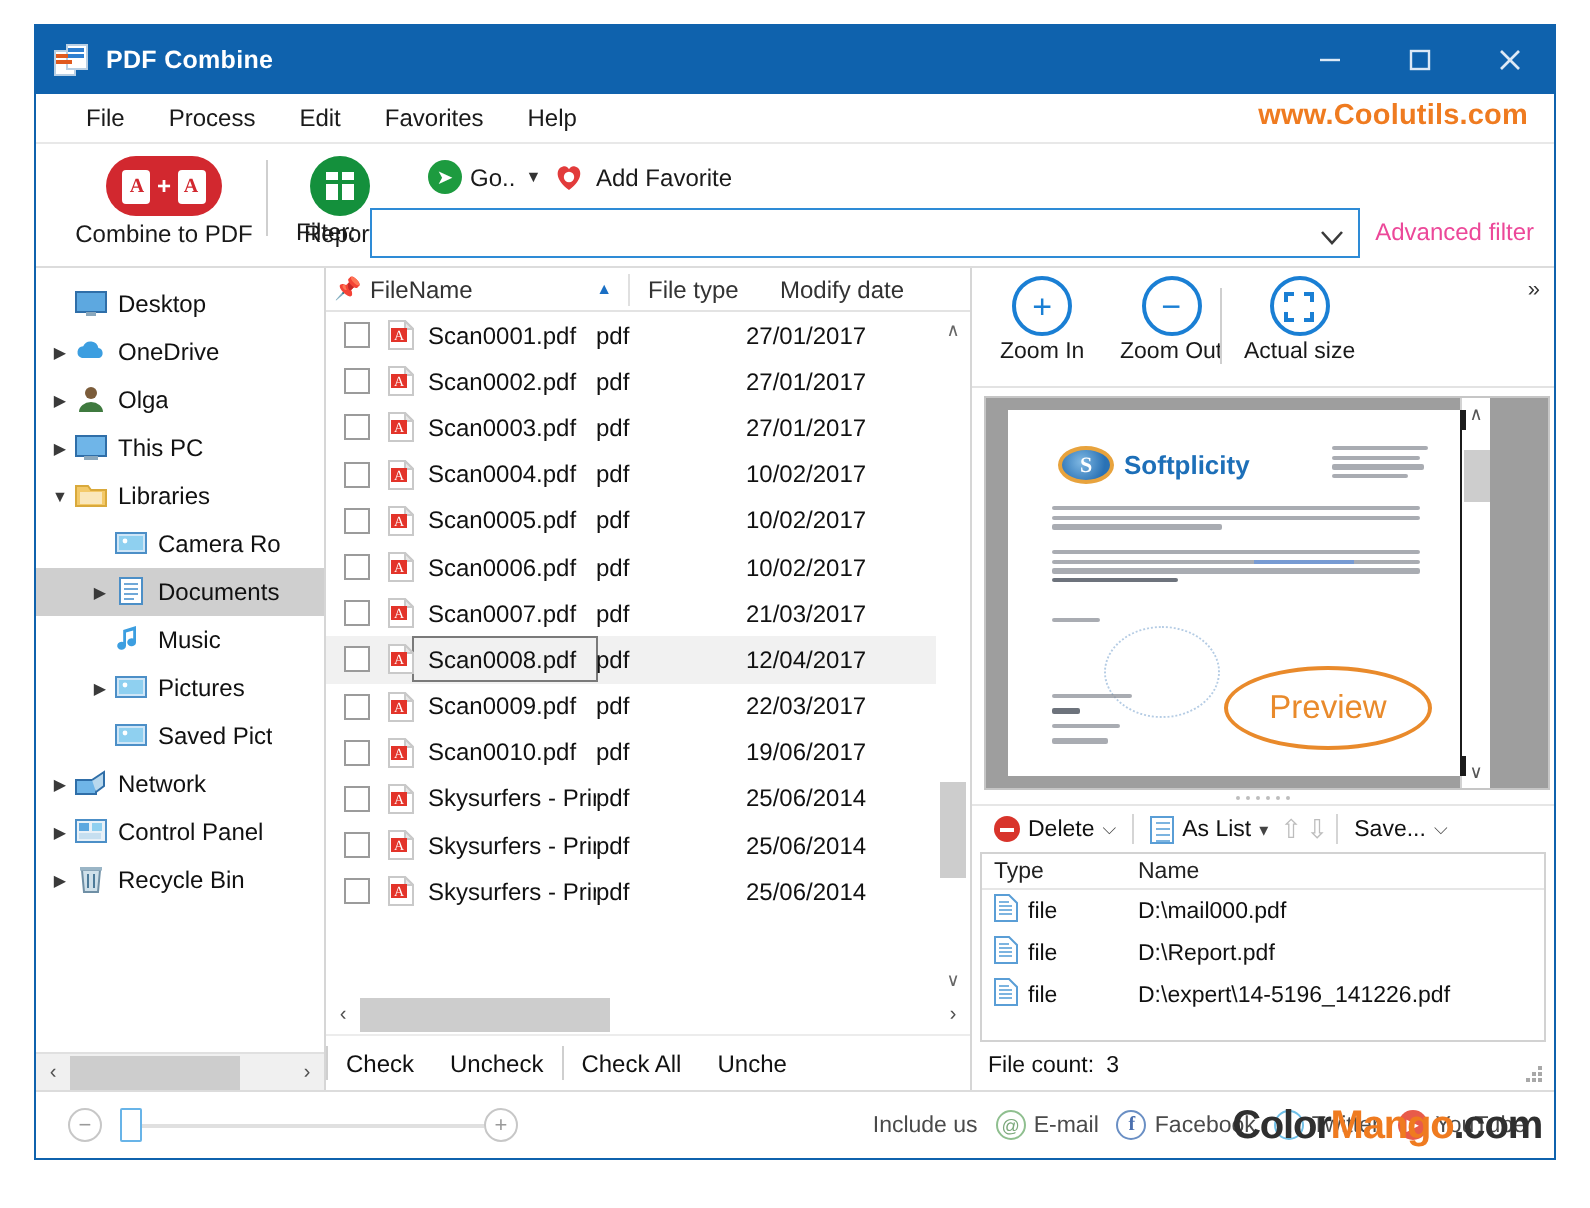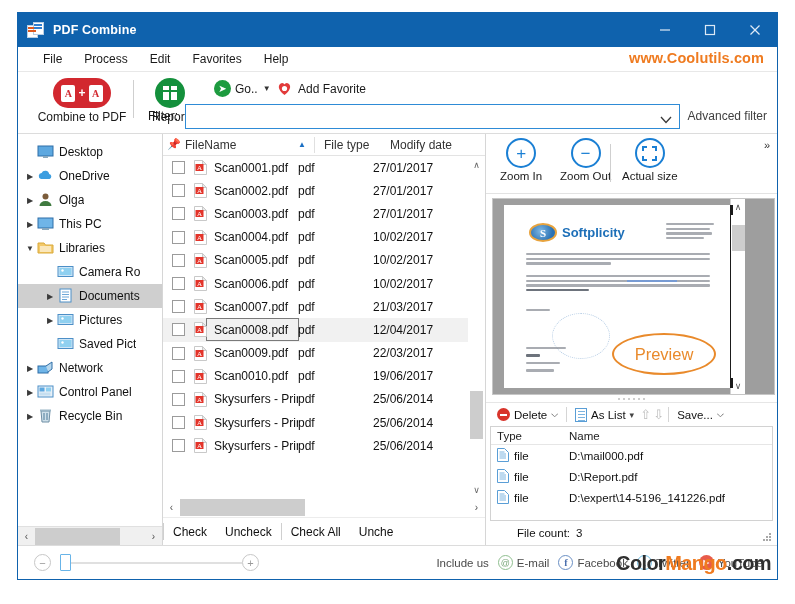--- a/index.html
+++ b/index.html
@@ -72,21 +72,21 @@
   .tb-fav-label{ font-size:12px; color:#1a1a1a; }
 
   .filter-row{ position:absolute; left:130px; top:31px; right:10px; height:26px;
                display:flex; align-items:center; }
   .filter-label{ font-size:12px; color:#1a1a1a; margin-right:7px; }
   .filter-box{ flex:1; height:25px; border:1px solid #2e8bd6; background:#fff;
                position:relative; display:flex; align-items:center; }
   .filter-input{ border:none; outline:none; width:100%; height:23px; padding-left:5px;
                  font-size:12px; font-family:"Liberation Sans",sans-serif; background:transparent;}
   .filter-chev{ position:absolute; right:7px; top:5px; }
-  .adv-filter{ font-size:12px; color:#404040; margin-left:8px; white-space:nowrap; }
+  .adv-filter{ font-size:12px; color:#ec4899; margin-left:8px; white-space:nowrap; }
 
   
   .body{ flex:1; display:flex; min-height:0; background:#bef264; }
 
   
   .tree-pane{ width:145px; flex:0 0 145px; border-right:1px solid #d6d6d6;
               display:flex; flex-direction:column; background:#fff; }
   .tree{ flex:1; overflow:hidden; padding-top:6px; }
   .tnode{ height:24px; display:flex; align-items:center; font-size:12px; color:#111;
           white-space:nowrap; }
@@ -209,21 +209,21 @@
           flex-direction:column; background:#fff; }
   .flh{ height:18px; display:flex; align-items:center; font-size:11.5px; color:#222;
         border-bottom:1px solid #e6e6e6; }
   .flh .c1{ width:78px; padding-left:6px; }
   .flh .c2{ flex:1; }
   .flr{ height:21px; display:flex; align-items:center; font-size:11.5px; color:#111; }
   .flr .c1{ width:78px; padding-left:6px; display:flex; align-items:center; gap:5px; }
   .flr .c2{ flex:1; white-space:nowrap; overflow:hidden; }
 
   .fcount{ height:24px; flex:0 0 24px; display:flex; align-items:center; padding-left:8px;
-           font-size:11.5px; color:#111; gap:6px; position:relative;margin-left:23px;}
+           font-size:11.5px; color:#111; gap:6px; position:relative;}
   .resize-grip{ position:absolute; right:6px; bottom:4px; width:9px; height:9px; }
   .resize-grip i{ position:absolute; width:2px; height:2px; background:#a8a8a8; }
 
   
   .statusbar{ height:34px; flex:0 0 34px; border-top:1px solid #dcdcdc; background:#fff;
               display:flex; align-items:center; position:relative; }
   .zoom-min, .zoom-plus{ width:17px; height:17px; border-radius:50%; border:1px solid #c7c7c7;
      color:#9a9a9a; font-size:11px; display:flex; align-items:center; justify-content:center; }
   .zoom-min{ margin-left:16px; }
   .slider{ margin-left:9px; width:182px; height:17px; position:relative; display:flex;
@@ -395,20 +395,27 @@
               <span class="tico"><svg width="17" height="15" viewBox="0 0 17 15">
                   <rect x="3" y="1" width="11" height="13" fill="#fff" stroke="#4c8fc7"></rect>
                   <rect x="5" y="3.5" width="7" height="1" fill="#6fa8d8"></rect>
                   <rect x="5" y="6" width="7" height="1" fill="#6fa8d8"></rect>
                   <rect x="5" y="8.5" width="7" height="1" fill="#6fa8d8"></rect>
                   <rect x="5" y="11" width="5" height="1" fill="#6fa8d8"></rect>
                 </svg></span>
               <span class="tlabel">Documents</span>
             </div>
             <div class="tnode" style="padding-left: 25px;">
+              <span class="texp"></span>
+              <span class="tico"><svg width="17" height="15" viewBox="0 0 17 15">
+                  <path d="M11,1 v8.2 a2.2,2 0 1 1 -1.4,-1.9 V3.2 L6,4.3 v6.6 a2.2,2 0 1 1 -1.4,-1.9 V3 Z" fill="#3c9ee0"></path>
+                </svg></span>
+              <span class="tlabel">Music</span>
+            </div>
+            <div class="tnode" style="padding-left: 25px;">
               <span class="texp">▶</span>
               <span class="tico"><svg width="17" height="15" viewBox="0 0 17 15">
                   <rect x="1" y="2.5" width="15" height="10" fill="#cfe6f7" stroke="#4c8fc7"></rect>
                   <rect x="2.5" y="4" width="12" height="7" fill="#8fd0f0"></rect>
                   <circle cx="5.5" cy="6.5" r="1.2" fill="#fff"></circle>
                 </svg></span>
               <span class="tlabel">Pictures</span>
             </div>
             <div class="tnode" style="padding-left: 25px;">
               <span class="texp"></span>

